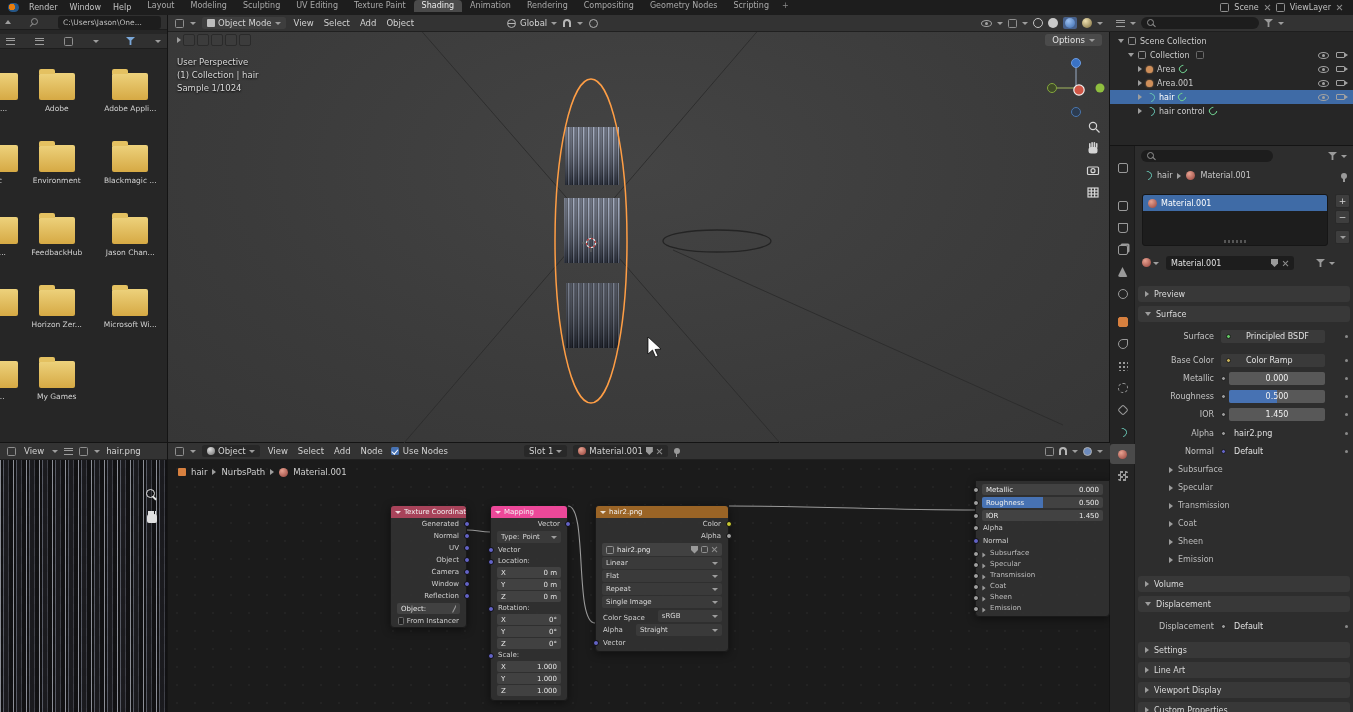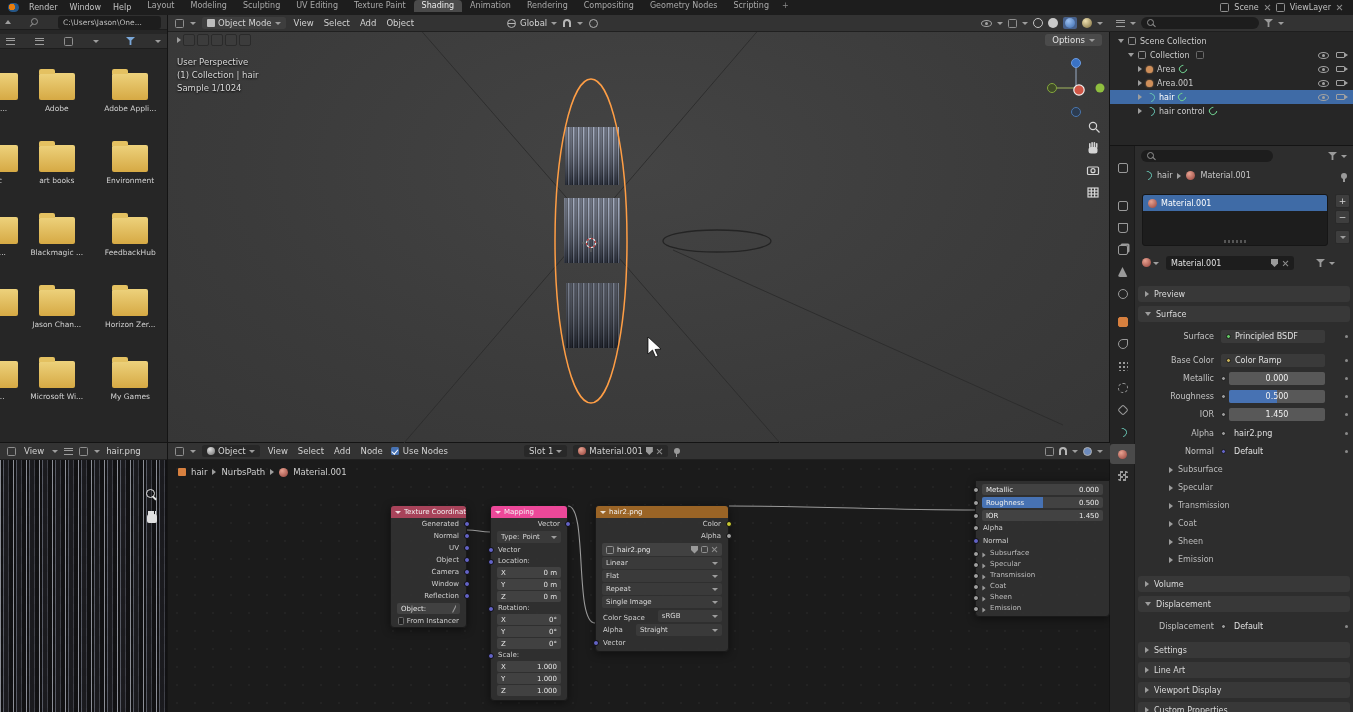--- a/index.html
+++ b/index.html
@@ -123,21 +123,21 @@
 .properties{left:1110px;top:146px;width:243px;height:566px;background:#2d2d2d}
 .ptabs{position:absolute;left:0;top:0;bottom:0;width:25px;background:#242424;border-right:1px solid #1b1b1b;z-index:2}
 .ptab{position:absolute;left:0;width:25px;height:20px;display:flex;align-items:center;justify-content:center}
 .ptab.active{background:#4a4a4a;border-radius:3px 0 0 3px}
 .pti{width:10px;height:10px;border:1.2px solid #9a9a9a;border-radius:2px}
 .pti.round{border-radius:50%}
 .pcontent{position:absolute;left:25px;top:0;right:0;bottom:0;font-size:8px}
 .prow{position:absolute;left:0;right:0;height:16px;display:flex;align-items:center}
 .prow .lbl{width:86px;text-align:right;padding-right:7px;color:#c2c2c2;white-space:nowrap}
 .prow .ctrl{display:flex;align-items:center;gap:3px;width:104px}
-.pbtn{flex:1;height:13px;background:#3a3a3a;border-radius:2px;display:flex;align-items:center;gap:4px;padding:0 5px;color:#e0e0e0;white-space:nowrap;overflow:hidden}
+.pbtn{flex:1;height:13px;background:#3a3a3a;border-radius:2px;display:flex;align-items:center;gap:15px;padding:0 5px;color:#e0e0e0;white-space:nowrap;overflow:hidden}
 .pslider{position:relative;flex:1;height:13px;background:#585858;border-radius:2px;overflow:hidden;display:flex;align-items:center;justify-content:center;color:#f0f0f0}
 .pslider .fill{position:absolute;left:0;top:0;bottom:0;background:#4772b3}
 .pslider span{position:relative}
 .dec{position:absolute;right:5px;width:3px;height:3px;border-radius:50%;background:#8a8a8a}
 .sockdot{width:5px;height:5px;border-radius:50%;background:#9a9a9a;border:1px solid #1c1c1c;flex:none}
 .phead{position:absolute;left:3px;right:3px;height:16px;background:#383838;border-radius:3px;display:flex;align-items:center;gap:5px;padding:0 7px;color:#dcdcdc}
 .psub{position:absolute;left:34px;right:3px;height:15px;display:flex;align-items:center;gap:5px;color:#bcbcbc}
 .slotlist{position:absolute;left:7px;top:48px;width:186px;height:52px;background:#1d1d1d;border-radius:3px;border:1px solid #161616}
 .slotrow{display:flex;align-items:center;gap:4px;height:16px;padding:0 5px;border-radius:2px 2px 0 0}
 .slotrow.sel{background:#3f6ba6;color:#fff}
@@ -215,24 +215,20 @@
         </div>
     </div>
     <div class="fb-grid">
       <div class="fcell">
           <div class="folder"></div>
           <div class="flabel">Adobe</div>
         </div>
       <div class="fcell">
           <div class="folder"></div>
           <div class="flabel">Adobe Appli...</div>
-        </div>
-      <div class="fcell">
-          <div class="folder"></div>
-          <div class="flabel">art books</div>
         </div>
       <div class="fcell">
           <div class="folder"></div>
           <div class="flabel">Environment</div>
         </div>
       <div class="fcell">
           <div class="folder"></div>
           <div class="flabel">Blackmagic ...</div>
         </div>
       <div class="fcell">

